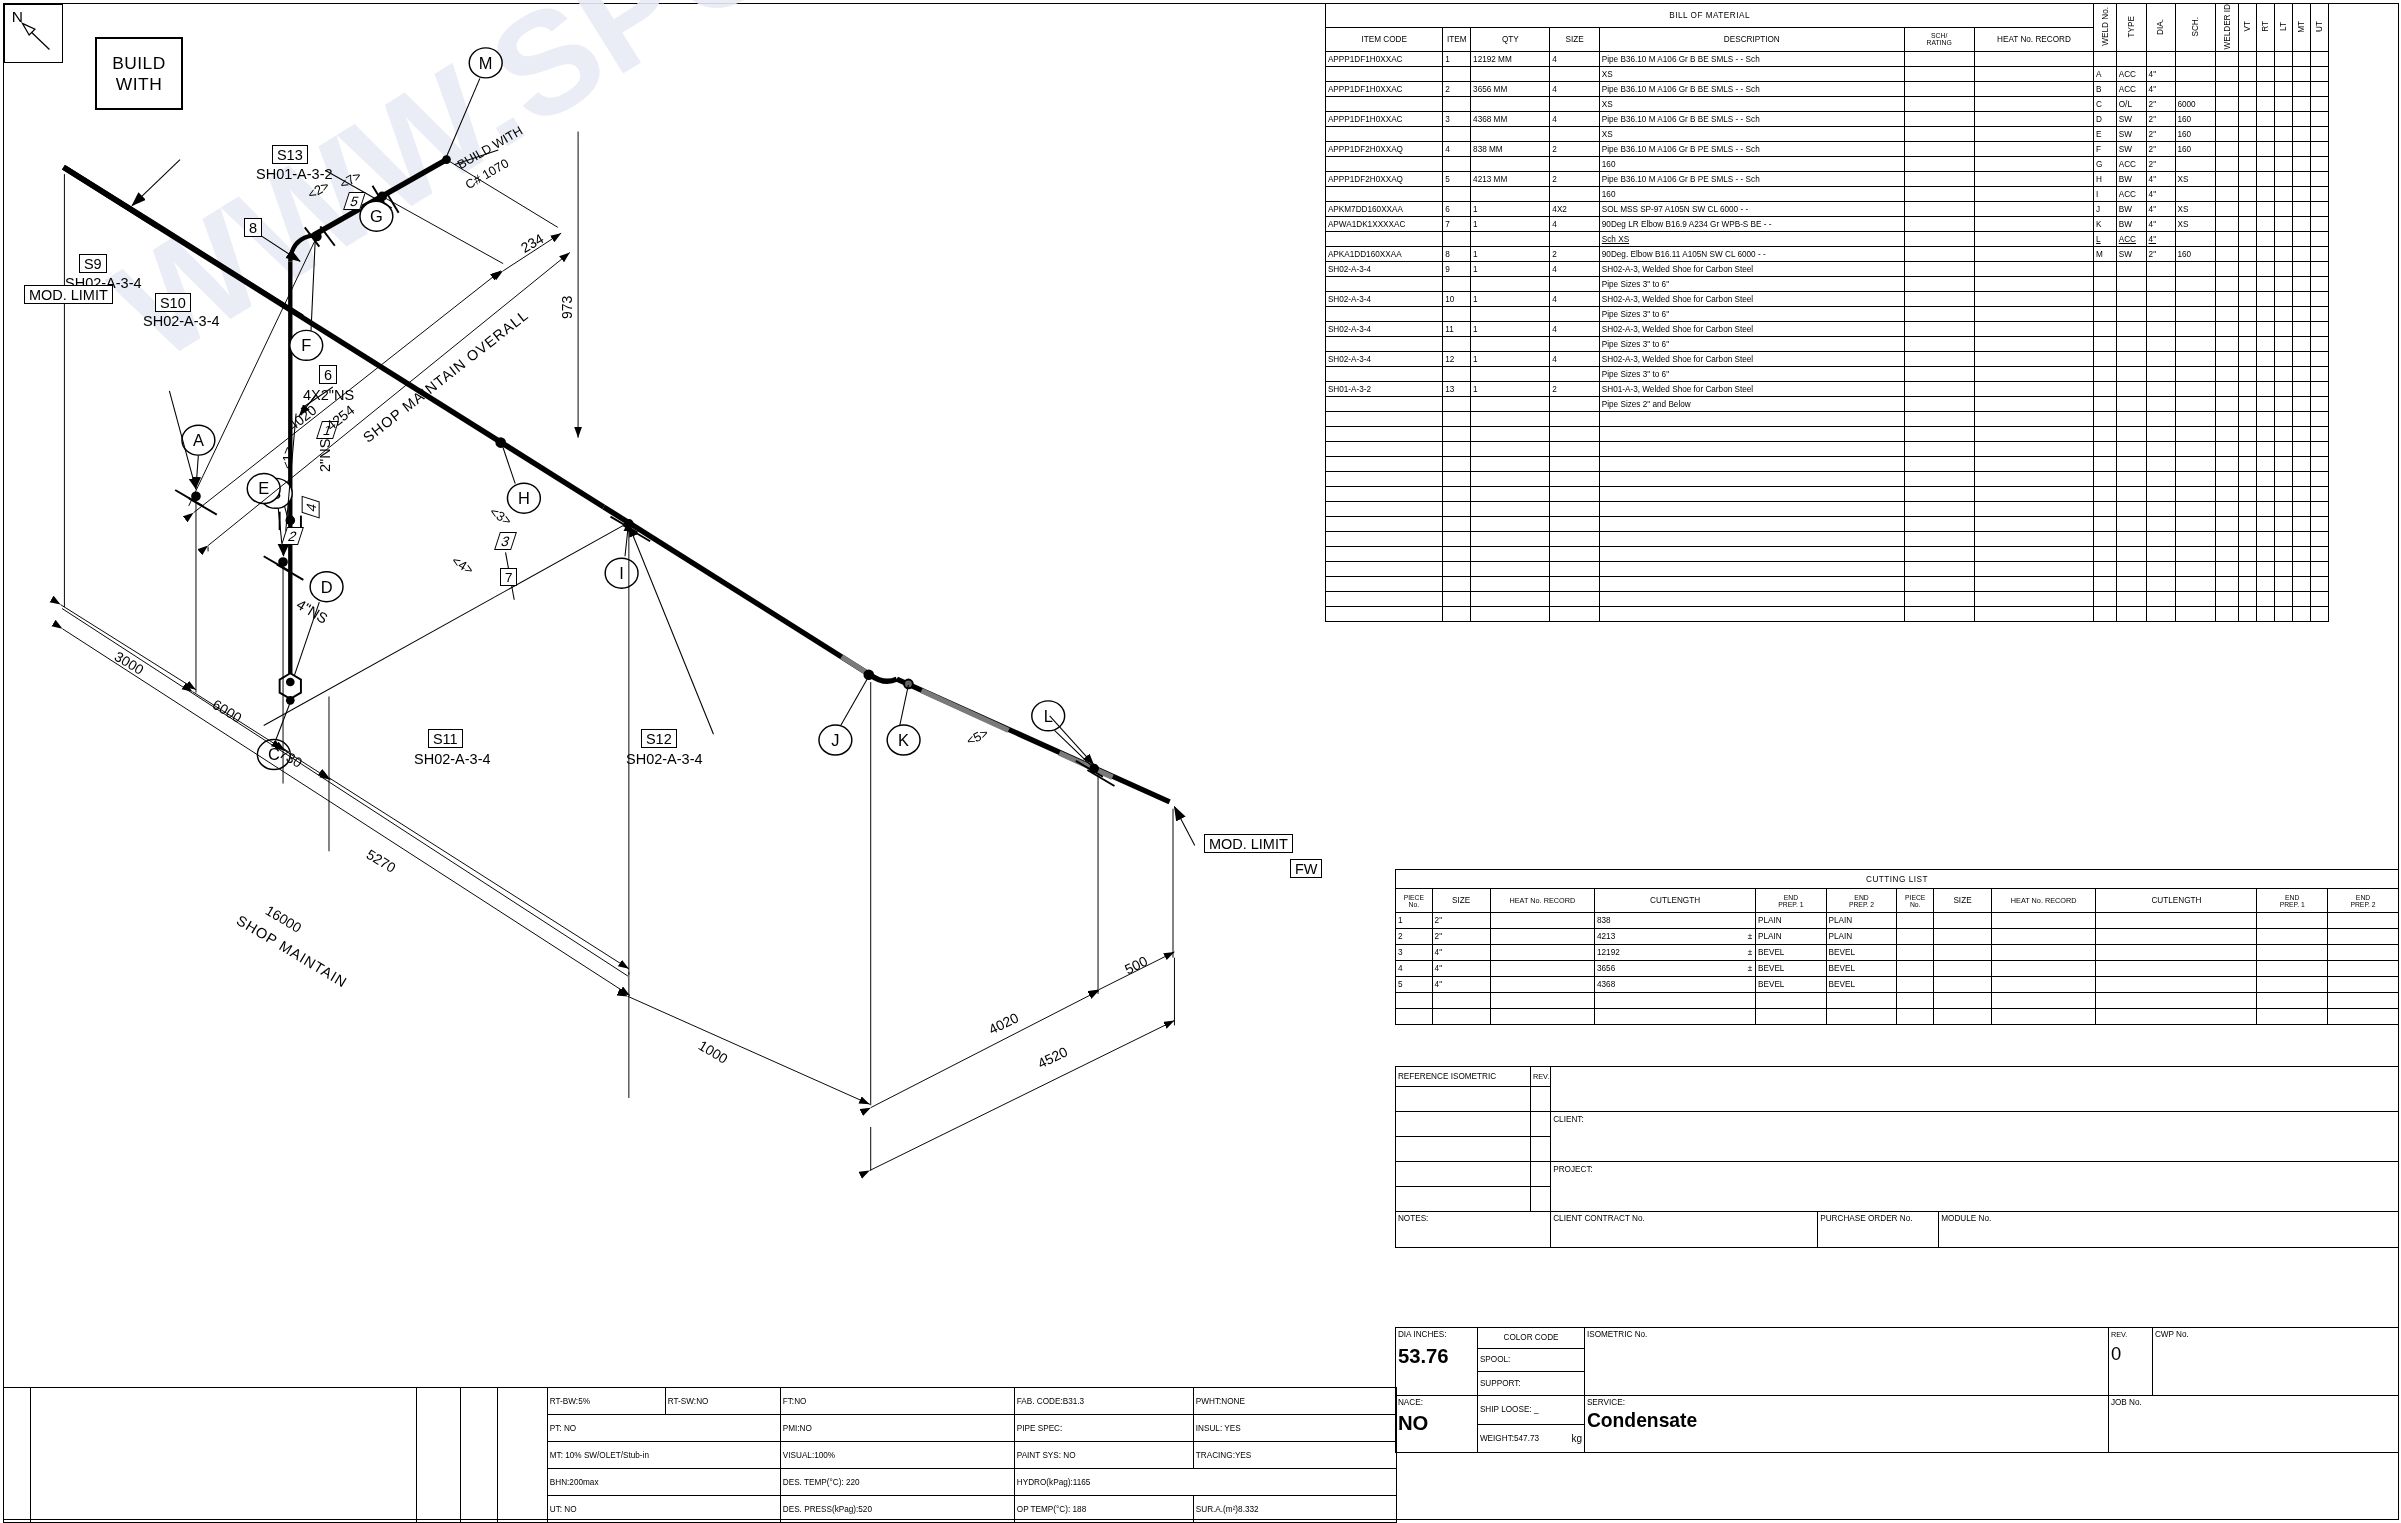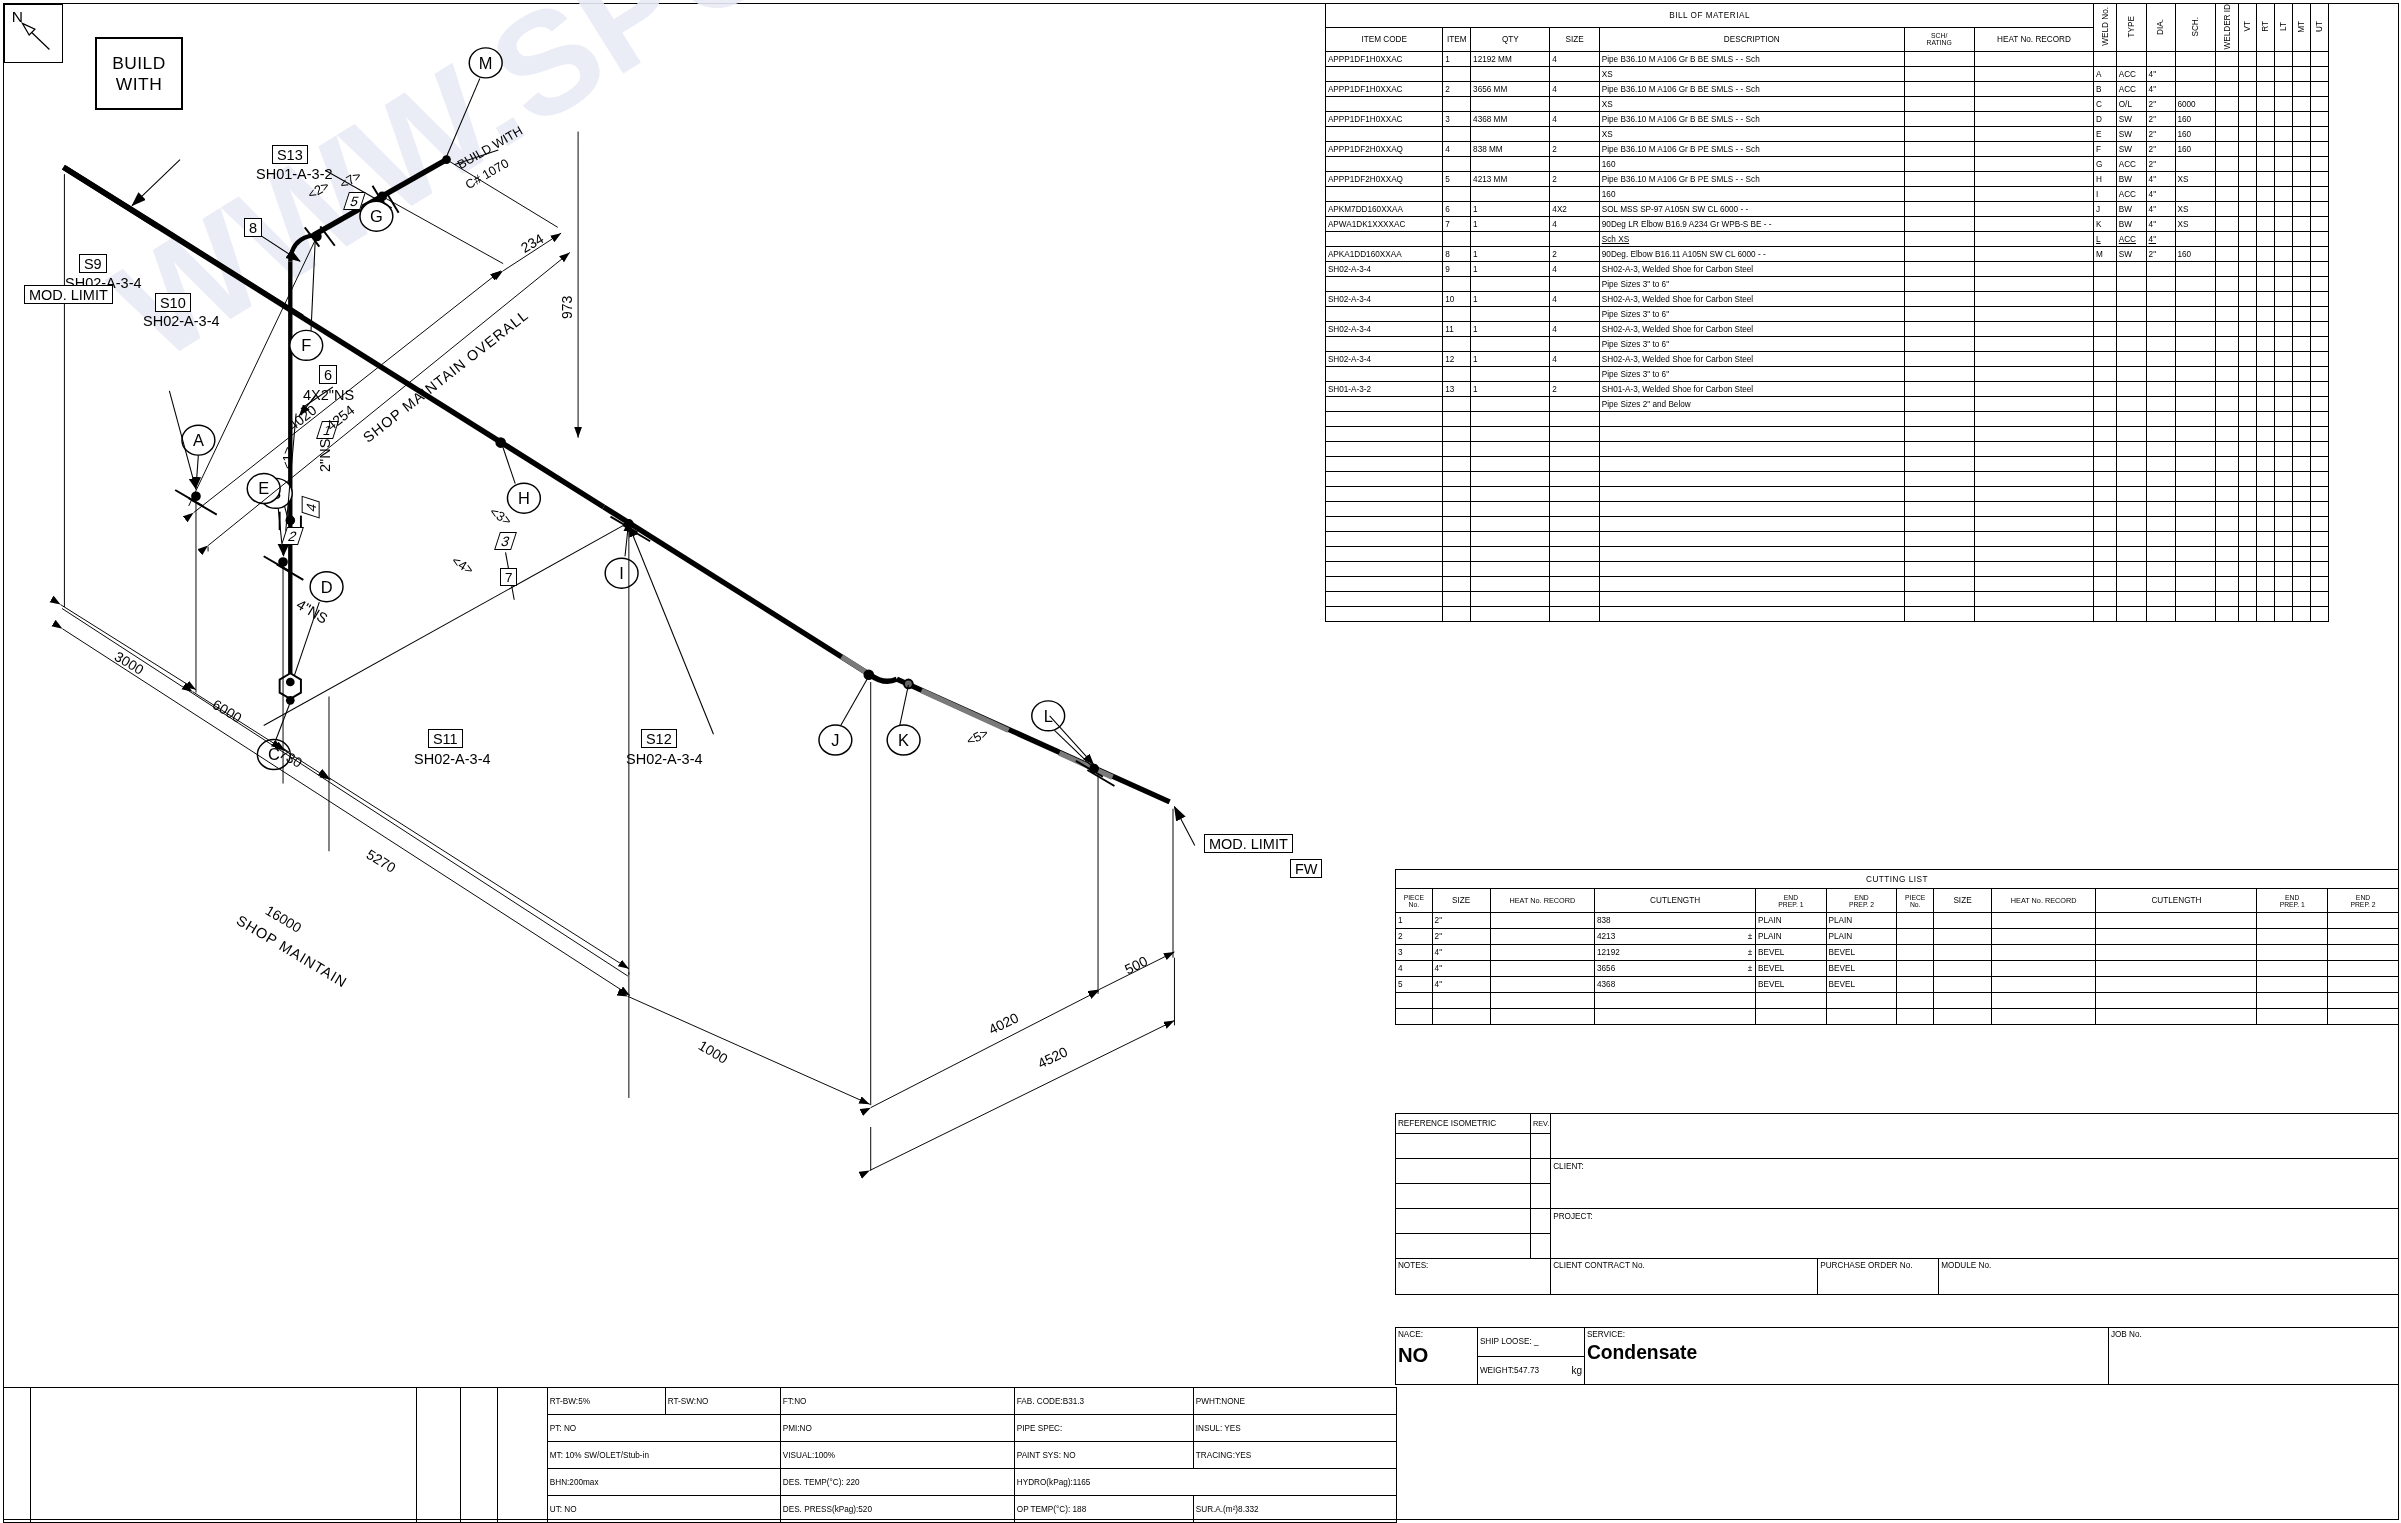--- a/index.html
+++ b/index.html
@@ -32,21 +32,21 @@
   .thickt td{border-top:1.5px solid #000 !important;}
   .c{text-align:center !important;}
   .vert{writing-mode:vertical-rl;transform:rotate(180deg);text-align:left;white-space:nowrap;}
   .ttl{font-size:13px;text-align:center !important;letter-spacing:0.5px;}
 
   
   #bom{left:1325px;top:2.9px;width:1004px;}
   
   #cut{left:1395px;top:869px;width:1004px;}
   
-  #refblk{left:1395px;top:1113px;width:1004px;padding-left:14px;}
+  #refblk{left:1395px;top:1066px;width:1004px;padding-left:14px;}
   
   #trblk{left:1395px;top:1327px;width:1004px;}
   
   #spec{left:2.9px;top:1387px;width:1394px;}
 
   
   #iso{position:absolute;left:0;top:0;width:1398px;height:1393px;}
 
   
   .tag{position:absolute;border:1px solid #000;background:#fff;font-size:14.5px;padding:0.5px 3.9px;white-space:nowrap;}
@@ -1282,20 +1282,37 @@
     <colgroup>
         <col style="width:82px">
         <col style="width:107px">
         <col style="width:82px">
         <col style="width:389px">
         <col style="width:53px">
         <col style="width:44px">
         <col style="width:246px">
       </colgroup>
     <tbody>
+        <tr class="thickt" style="height:67px">
+      <td style="vertical-align:top;padding-top:1.5px">
+        <div>DIA INCHES:</div>
+        <div style="font-size:20.3px;font-weight:bold;margin-top:6.8px">53.76</div>
+      </td>
+      <td style="padding:0;vertical-align:top">
+        <div style="border-bottom:1px solid #000;text-align:center;height:20px;line-height:20px">COLOR CODE</div>
+        <div style="border-bottom:1px solid #000;height:22px;line-height:22px;padding-left:1.9px">SPOOL:</div>
+        <div style="height:23px;line-height:23px;padding-left:1.9px">SUPPORT:</div>
+      </td>
+      <td colspan="3" style="vertical-align:top;padding-top:1.5px">ISOMETRIC No.</td>
+      <td style="vertical-align:top;padding-top:1.5px">
+        <div style="font-size:7.3px">REV.</div>
+        <div style="font-size:18.4px;margin-top:4.8px">0</div>
+      </td>
+      <td style="vertical-align:top;padding-top:1.5px">CWP No.</td>
+    </tr>
     <tr class="thickt" style="height:57px">
       <td style="vertical-align:top;padding-top:1.5px">
         <div>NACE:</div>
         <div style="font-size:20.3px;font-weight:bold;margin-top:5.8px">NO</div>
       </td>
       <td style="padding:0;vertical-align:top">
         <div style="border-bottom:1.5px solid #000;height:28px;line-height:28px;padding-left:1.9px">SHIP LOOSE: _</div>
         <div style="height:27px;line-height:27px;padding-left:1.9px;position:relative">
           <span>WEIGHT:547.73</span>
           <span style="position:absolute;right:1.9px;font-size:10px">kg</span>

